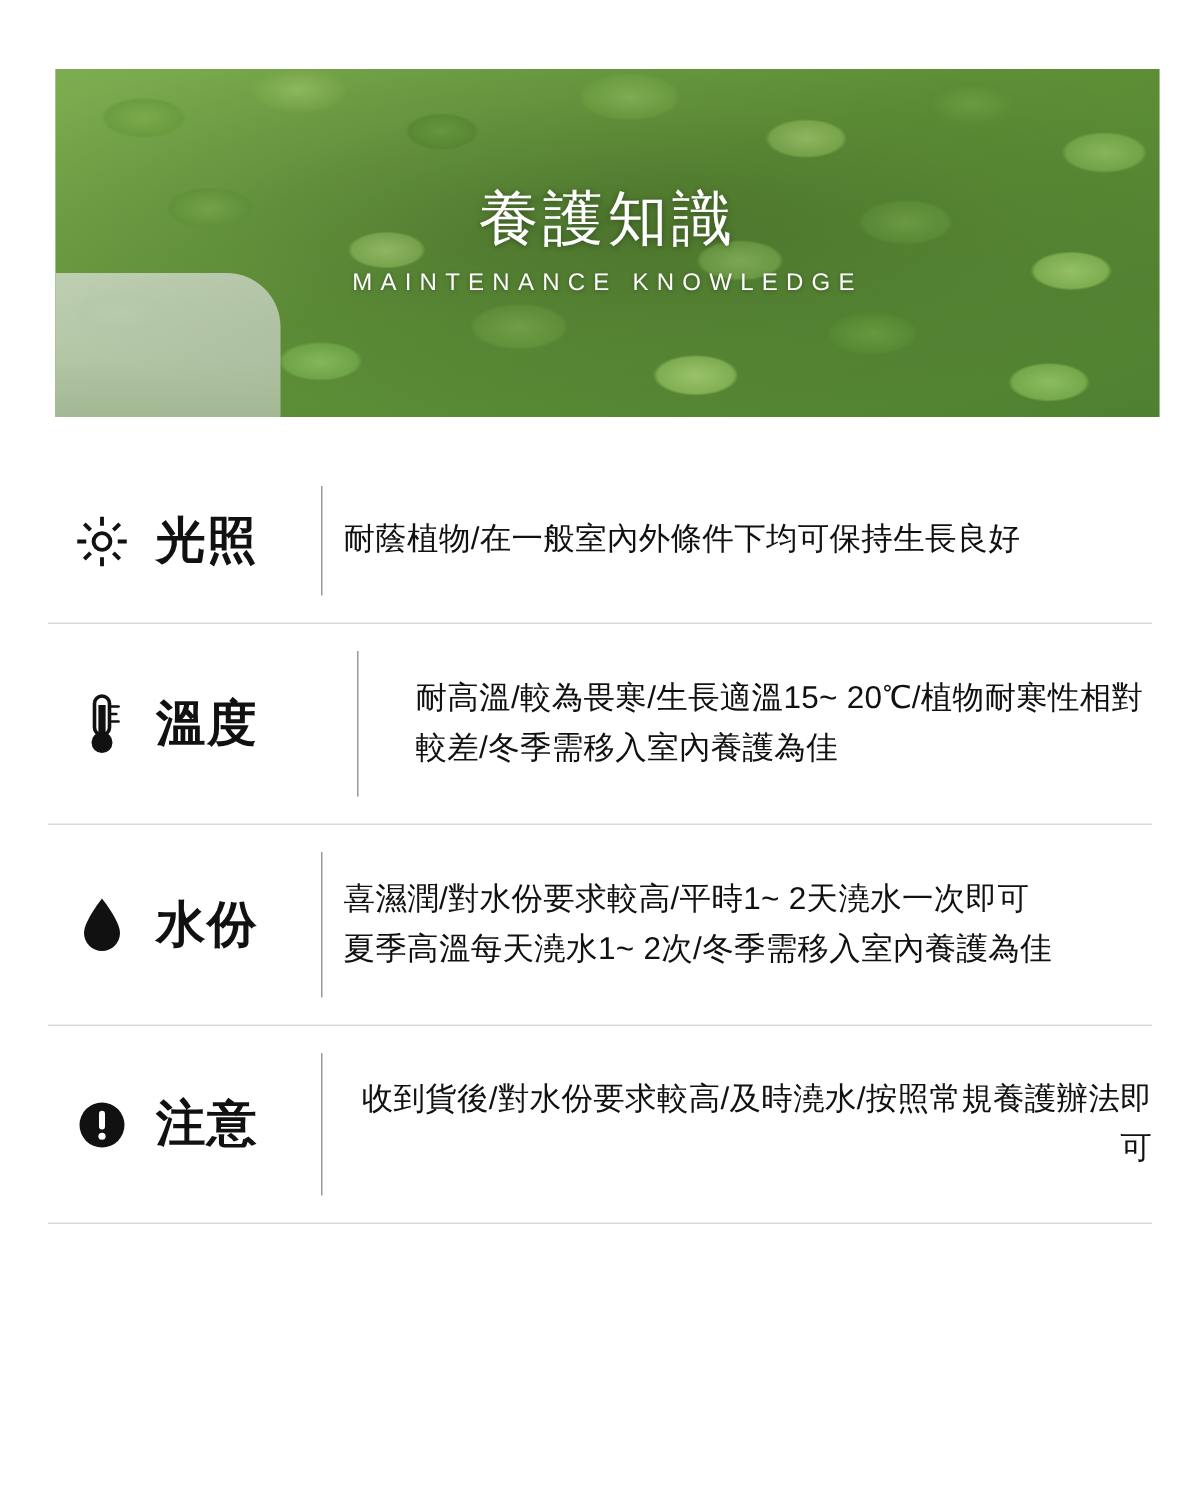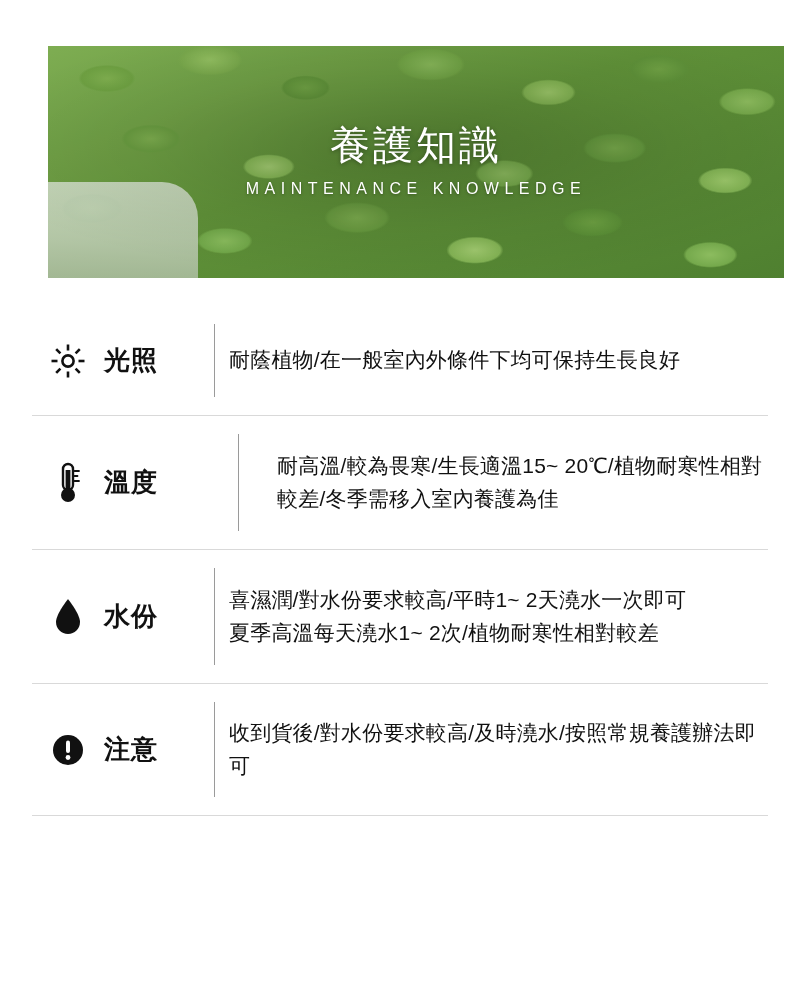--- a/index.html
+++ b/index.html
@@ -18,21 +18,21 @@
   .page {
     width: 800px;
     height: 1003px;
     position: relative;
     background: #ffffff;
   }
 
   
   .hero {
     position: absolute;
-    left: 48px;
+    left: 37px;
     top: 46px;
     width: 736px;
     height: 232px;
     overflow: hidden;
     background: #6f9a55;
   }
 
   .hero-leaves {
     position: absolute;
     inset: 0;
@@ -107,41 +107,41 @@
   }
   .care-row {
     display: flex;
     align-items: center;
     border-bottom: 1px solid #d9d9d9;
     box-sizing: border-box;
   }
   .care-row.r1 { height: 110px; }
   .care-row.r2 { height: 134px; gap: 24px; }
   .care-row.r3 { height: 134px; }
-  .care-row.r4 { height: 132px; }
+  .care-row.r4 { height: 132px; text-align: right; }
 
   .care-left {
     width: 182px;
     flex: 0 0 182px;
     display: flex;
     align-items: center;
     gap: 14px;
     padding-left: 14px;
     box-sizing: border-box;
   }
   .care-icon {
     width: 44px;
     flex: 0 0 44px;
     height: 48px;
     display: flex;
     align-items: center;
     justify-content: center;
   }
   .care-label {
-    font-size: 26px;
+    font-size: 33px;
     font-weight: bold;
     letter-spacing: 1px;
     color: #111111;
   }
   .care-sep {
     width: 1px;
     align-self: stretch;
     background: #9a9a9a;
     margin: 18px 0;
     flex: 0 0 1px;
@@ -220,21 +220,21 @@
       <div class="care-left">
         <div class="care-icon">
           <svg width="36" height="42" viewBox="0 0 36 42" aria-hidden="true">
             <path d="M18 3 C18 3 6 18 6 26 C6 32.6 11.4 38 18 38 C24.6 38 30 32.6 30 26 C30 18 18 3 18 3 Z" fill="#111"></path>
           </svg>
         </div>
         <div class="care-label">水份</div>
       </div>
       <div class="care-sep"></div>
       <div class="care-text">喜濕潤/對水份要求較高/平時1~ 2天澆水一次即可
-夏季高溫每天澆水1~ 2次/植物耐寒性相對較差</div>
+夏季高溫每天澆水1~ 2次/冬季需移入室內養護為佳</div>
     </div>
 
     <div class="care-row r4">
       <div class="care-left">
         <div class="care-icon">
           <svg width="38" height="38" viewBox="0 0 38 38" aria-hidden="true">
             <circle cx="19" cy="19" r="15" fill="#111"></circle>
             <rect x="17" y="9.5" width="4" height="12.5" rx="2" fill="#ffffff"></rect>
             <circle cx="19" cy="26.5" r="2.4" fill="#ffffff"></circle>
           </svg>

